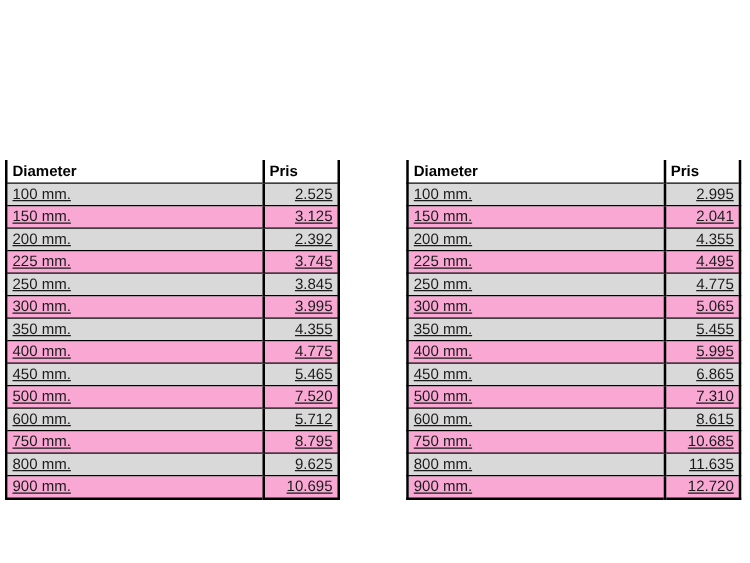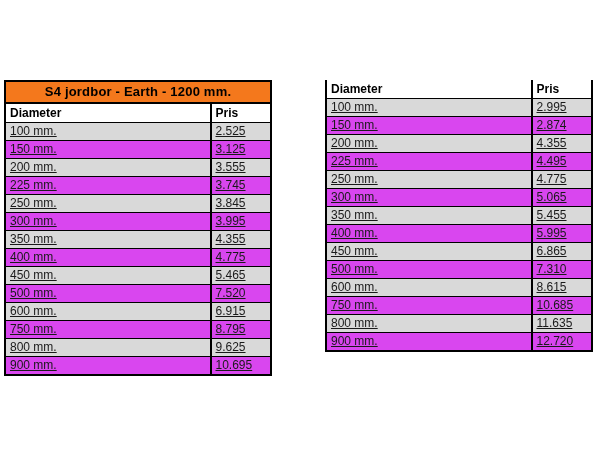--- a/index.html
+++ b/index.html
@@ -32,20 +32,21 @@
     padding: 2px 0;
     color: #000;
     letter-spacing: 0.2px;
   }
   table.price-grid {
     width: 100%;
     border-collapse: collapse;
     border: 2px solid var(--border, #000);
     border-top: 0;
     table-layout: fixed;
+    margin-top: 48px;
   }
   .price-grid th, .price-grid td {
     overflow: hidden;
     white-space: nowrap;
   }
   .price-grid th {
     font-size: 12px;
     font-weight: bold;
     color: #000;
     text-align: left;
@@ -57,34 +58,33 @@
   .price-grid th.col-diameter {
     width: 73.5%;
     border-right: 2px solid var(--border, #000);
   }
   .price-grid th.col-pris { }
   .price-grid td {
     font-size: 12px;
     color: #1a1a1a;
     padding: 1px 4px;
     line-height: 15px;
-    background: #d946ef;
+    background: #f9a8d4;
   }
   .price-grid tbody tr td { border-top: 1px solid var(--border, #000); text-decoration: underline; }
   .price-grid td.cell-diameter { border-right: 2px solid var(--border, #000); }
-  .price-grid td.cell-pris { }
+  .price-grid td.cell-pris { text-align: right; }
   .price-grid tr.row-shaded td { background: var(--gray, #D9D9D9); }
 </style>
 </head>
 <body>
 
 <div class="canvas">
 
   <div class="price-table left">
-    <div class="table-title">S4 jordbor - Earth - 1200 mm.</div>
     <table class="price-grid">
       <thead>
         <tr>
           <th class="col-diameter">Diameter</th>
           <th class="col-pris">Pris</th>
         </tr>
       </thead>
       <tbody>
 
           <tr class="row-shaded">
@@ -92,21 +92,21 @@
             <td class="cell-pris">2.525</td>
           </tr>
 
           <tr class="row-plain">
             <td class="cell-diameter">150 mm.</td>
             <td class="cell-pris">3.125</td>
           </tr>
 
           <tr class="row-shaded">
             <td class="cell-diameter">200 mm.</td>
-            <td class="cell-pris">3.555</td>
+            <td class="cell-pris">2.392</td>
           </tr>
 
           <tr class="row-plain">
             <td class="cell-diameter">225 mm.</td>
             <td class="cell-pris">3.745</td>
           </tr>
 
           <tr class="row-shaded">
             <td class="cell-diameter">250 mm.</td>
             <td class="cell-pris">3.845</td>
@@ -132,21 +132,21 @@
             <td class="cell-pris">5.465</td>
           </tr>
 
           <tr class="row-plain">
             <td class="cell-diameter">500 mm.</td>
             <td class="cell-pris">7.520</td>
           </tr>
 
           <tr class="row-shaded">
             <td class="cell-diameter">600 mm.</td>
-            <td class="cell-pris">6.915</td>
+            <td class="cell-pris">5.712</td>
           </tr>
 
           <tr class="row-plain">
             <td class="cell-diameter">750 mm.</td>
             <td class="cell-pris">8.795</td>
           </tr>
 
           <tr class="row-shaded">
             <td class="cell-diameter">800 mm.</td>
             <td class="cell-pris">9.625</td>
@@ -170,21 +170,21 @@
       </thead>
       <tbody>
 
           <tr class="row-shaded">
             <td class="cell-diameter">100 mm.</td>
             <td class="cell-pris">2.995</td>
           </tr>
 
           <tr class="row-plain">
             <td class="cell-diameter">150 mm.</td>
-            <td class="cell-pris">2.874</td>
+            <td class="cell-pris">2.041</td>
           </tr>
 
           <tr class="row-shaded">
             <td class="cell-diameter">200 mm.</td>
             <td class="cell-pris">4.355</td>
           </tr>
 
           <tr class="row-plain">
             <td class="cell-diameter">225 mm.</td>
             <td class="cell-pris">4.495</td>

